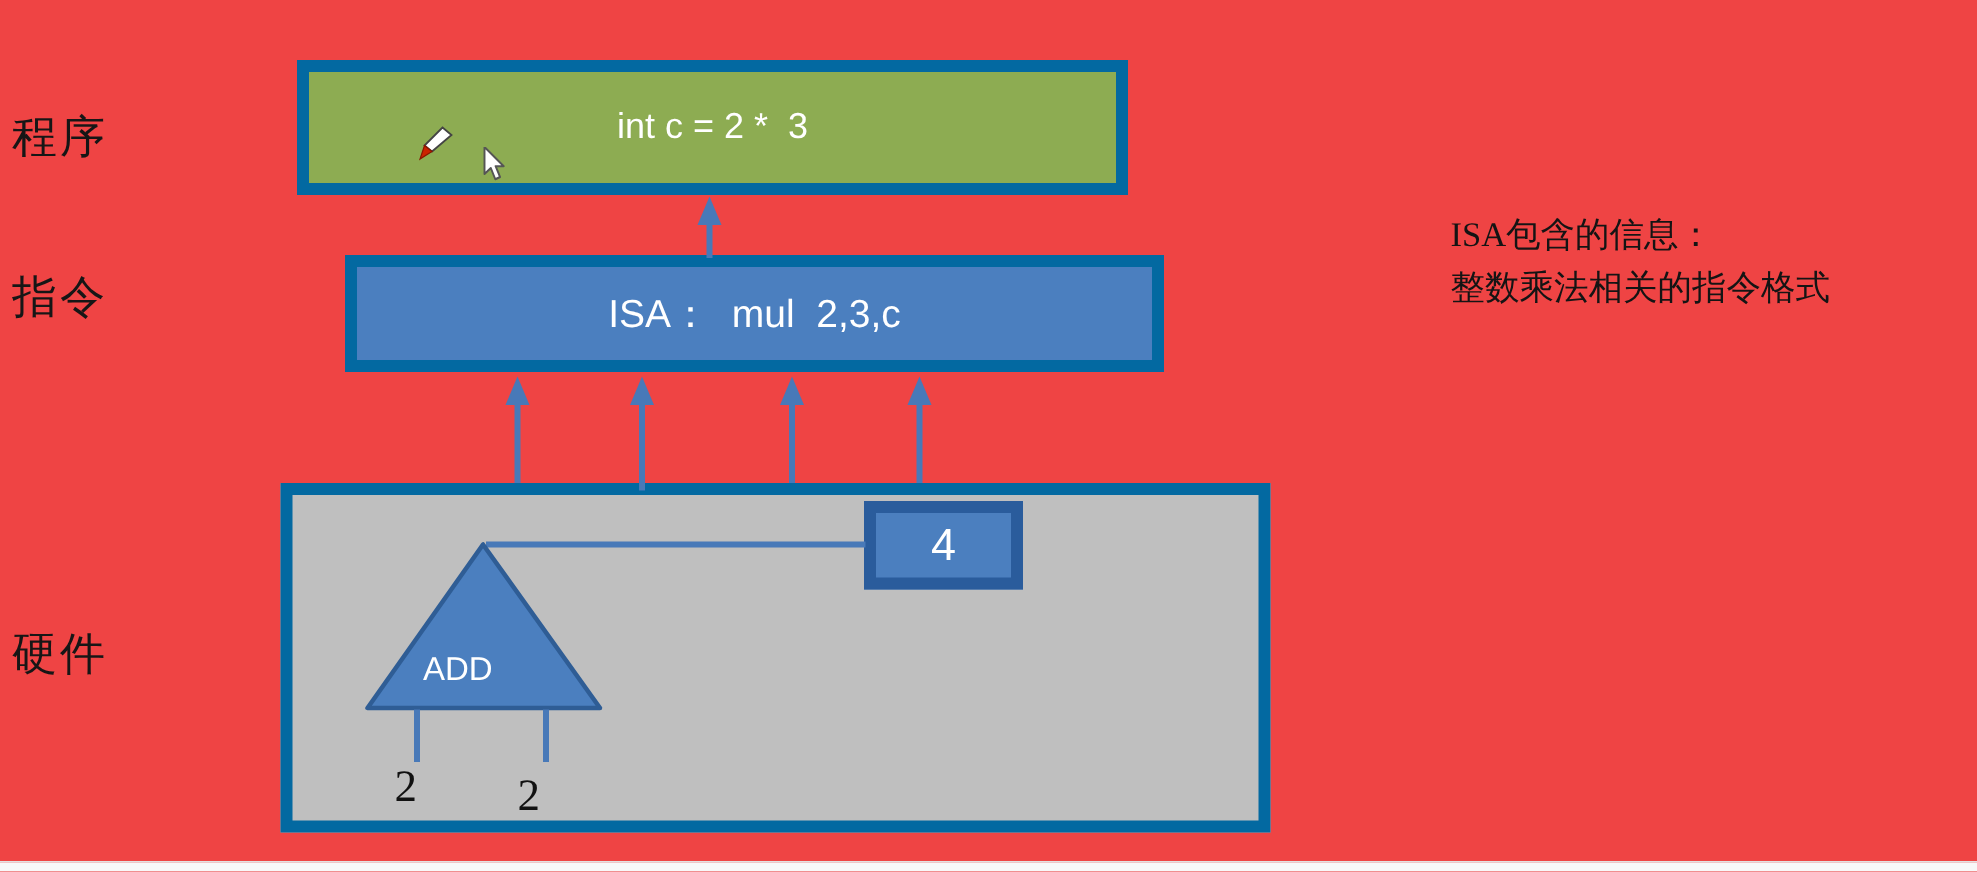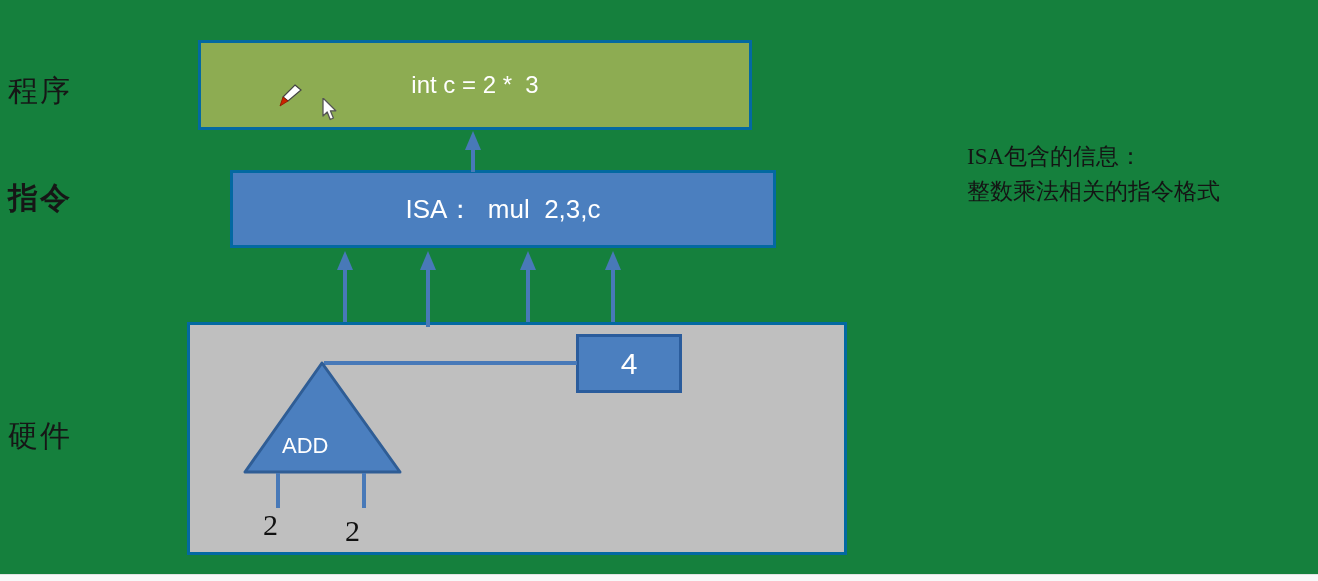--- a/index.html
+++ b/index.html
@@ -3,40 +3,40 @@
 <meta charset="utf-8">
 <style>
   html,body{margin:0;padding:0;}
   body{
     font-family:"Liberation Sans","DejaVu Sans",sans-serif;
     background:#e9e9ea;
   }
   .stage{
     position:relative;
     width:1318px;height:581px;
-    background:#15803d;
+    background:#ef4444;
     overflow:hidden;
   }
   .pre{white-space:pre;}
 
   
   .layer-label{
     position:absolute;left:8px;
     font-family:"Liberation Serif","DejaVu Serif",serif;
     font-size:30px;color:#161616;letter-spacing:2px;
   }
   #label-program{top:71px;}
-  #label-instruction{top:178px;font-weight:bold;}
+  #label-instruction{top:178px;}
   #label-hardware{top:416px;}
 
   
   .dbox{
     position:absolute;
     box-sizing:border-box;
-    border:3px solid #0369a1;
+    border:8px solid #0369a1;
     display:flex;align-items:center;justify-content:center;
     color:#ffffff;
   }
   .program-box{
     left:198px;top:40px;width:554px;height:90px;
     background:#8dac52;
     font-size:24px;
   }
   .isa-box{
     left:206px;top:170px;width:546px;height:78px;

